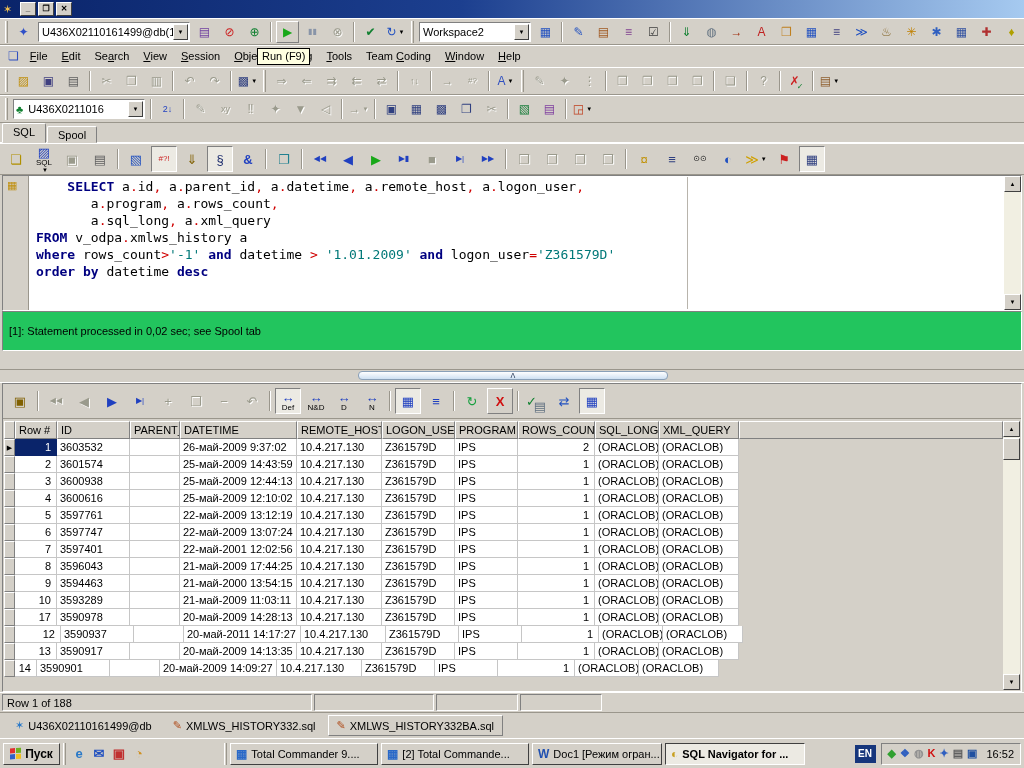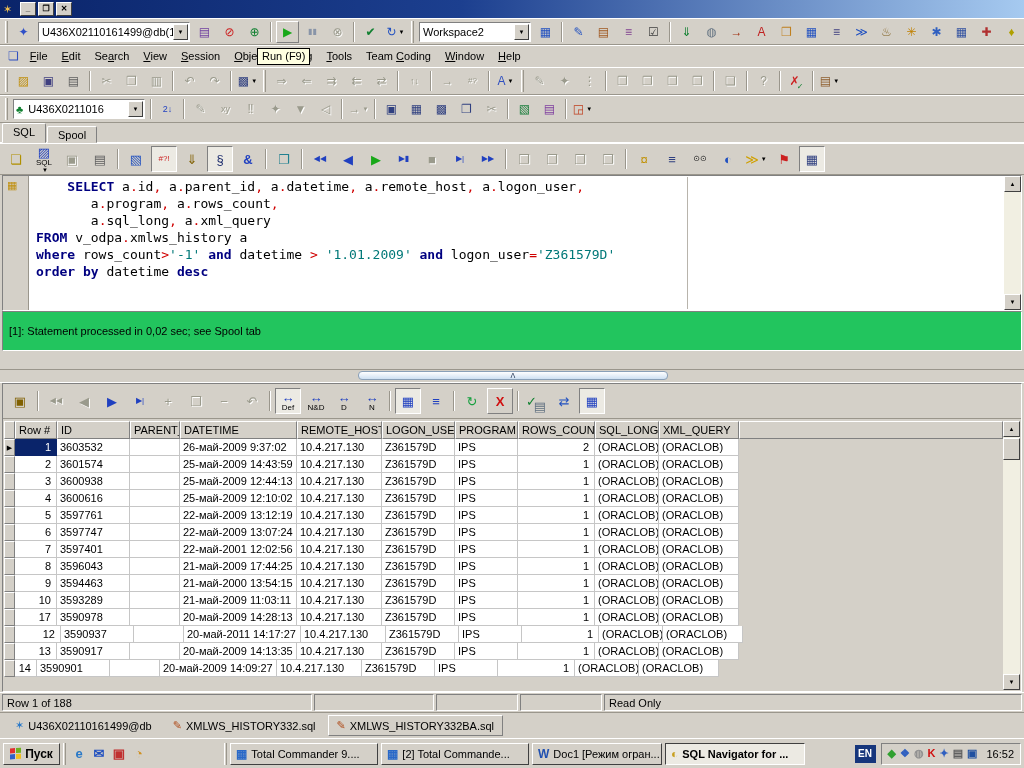--- a/index.html
+++ b/index.html
@@ -833,21 +833,20 @@
       <div class="sthumb" style="top:17px;height:22px"></div>
       <div class="sbtn" style="bottom:0">▼</div>
     </div>
   </div>
 
   <div class="band" id="statusbar">
     <div class="spanel" style="width:310px">Row 1 of 188</div>
     <div class="spanel" style="width:120px"></div>
     <div class="spanel" style="width:82px"></div>
     <div class="spanel" style="width:82px"></div>
-    <div class="spanel" style="flex:1">Read Only</div>
   </div>
 
   <div class="band" id="doctabs">
       <div class="dtab">
         <span class="dicon" style="color: rgb(40, 120, 200);">✶</span>
         <span>U436X02110161499@db</span>
       </div>
       <div class="dtab">
         <span class="dicon" style="color: rgb(176, 80, 32);">✎</span>
         <span>XMLWS_HISTORY332.sql</span>

